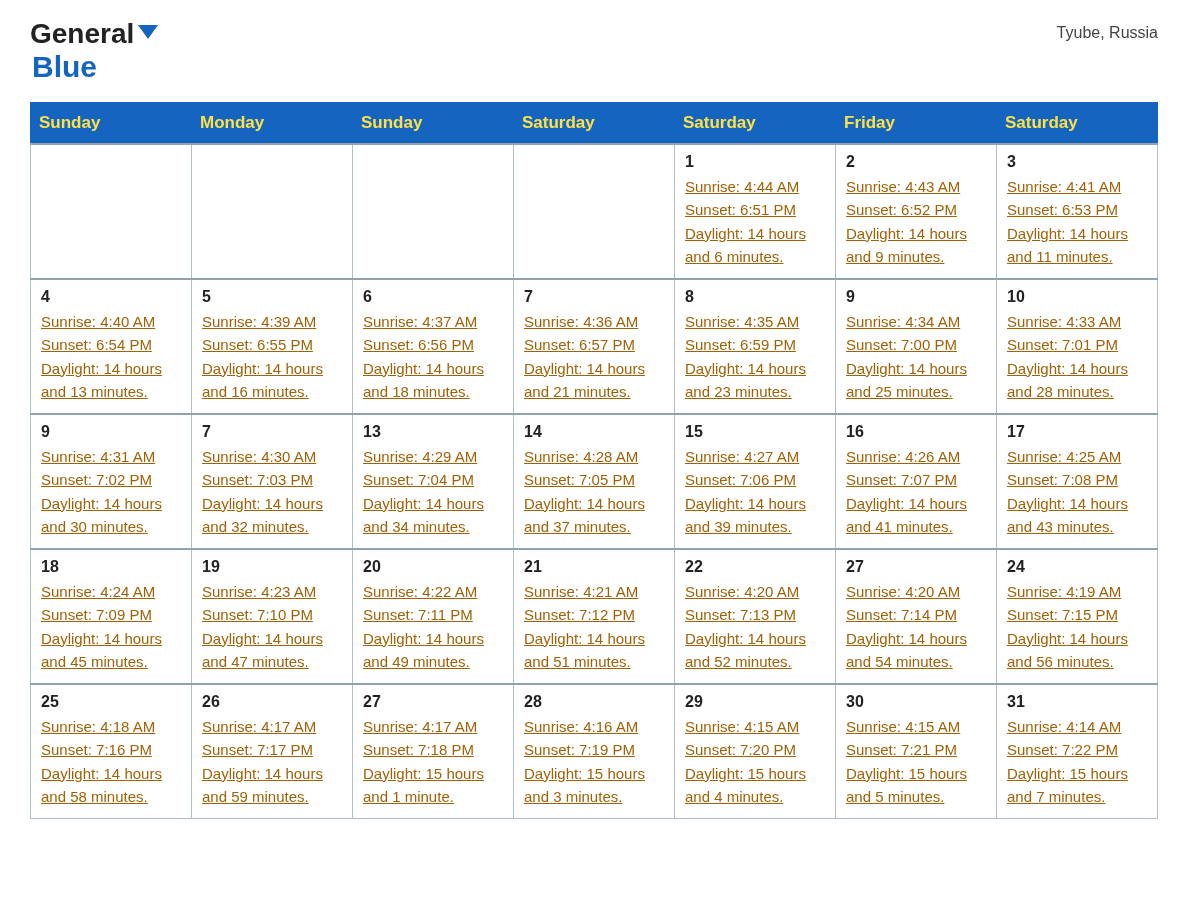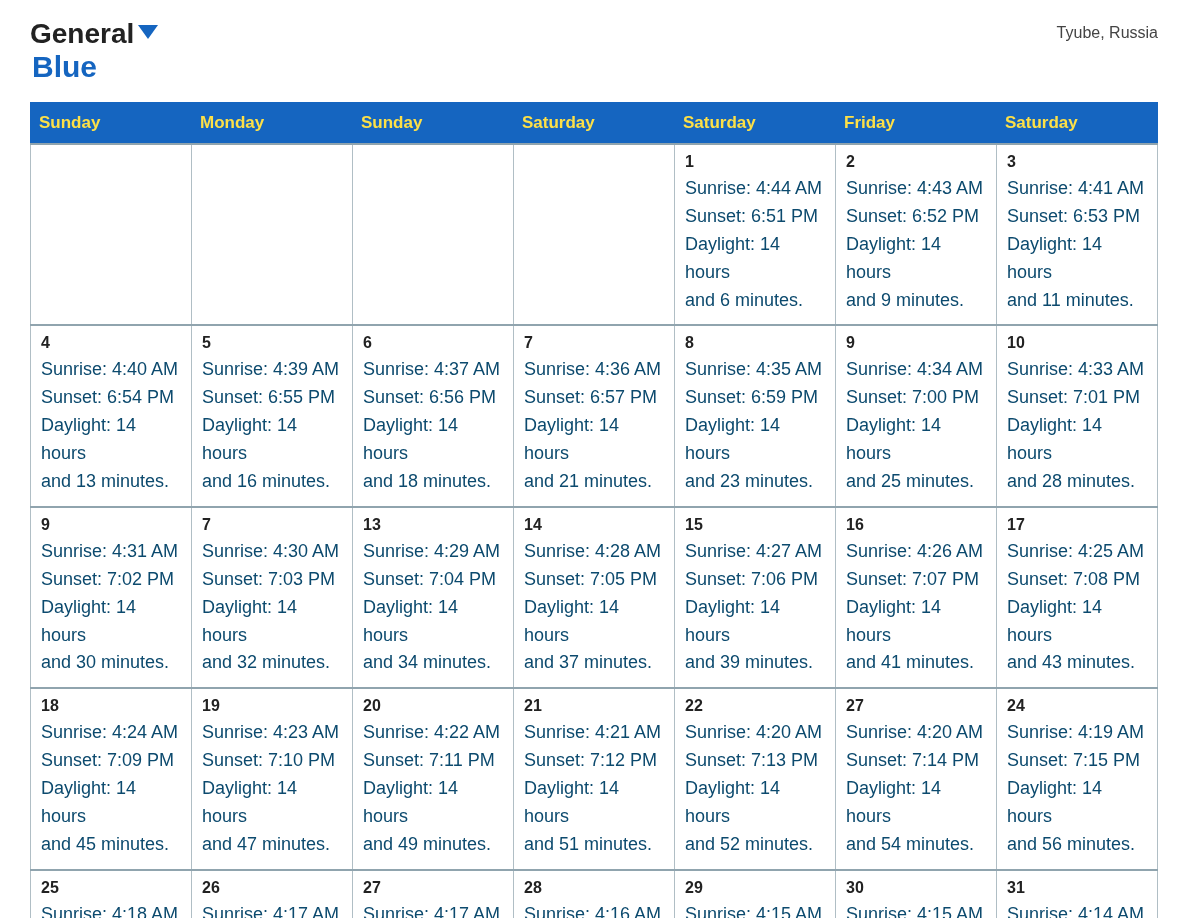--- a/index.html
+++ b/index.html
@@ -88,23 +88,24 @@
       color: #333;
     }
     .day-num {
       font-size: 16px;
       font-weight: 600;
       color: #222;
       display: block;
       margin-bottom: 4px;
     }
     .day-info {
-      font-size: 18px;
-      color: #0c4a6e;
+      font-size: 15px;
+      color: #a16207;
       line-height: 1.55;
+      text-decoration: underline;
     }
     .empty-cell {
       background: #fff;
     }
     tr.week-row td {
       border-top: 2px solid #90a4ae;
     }
   </style>
 </head>
 <body>

